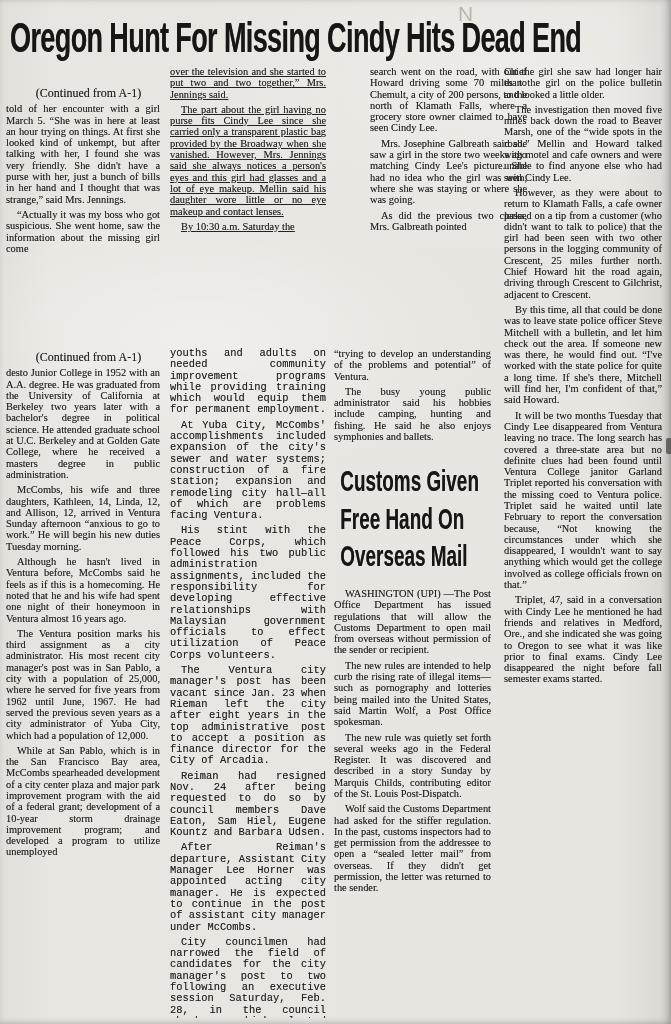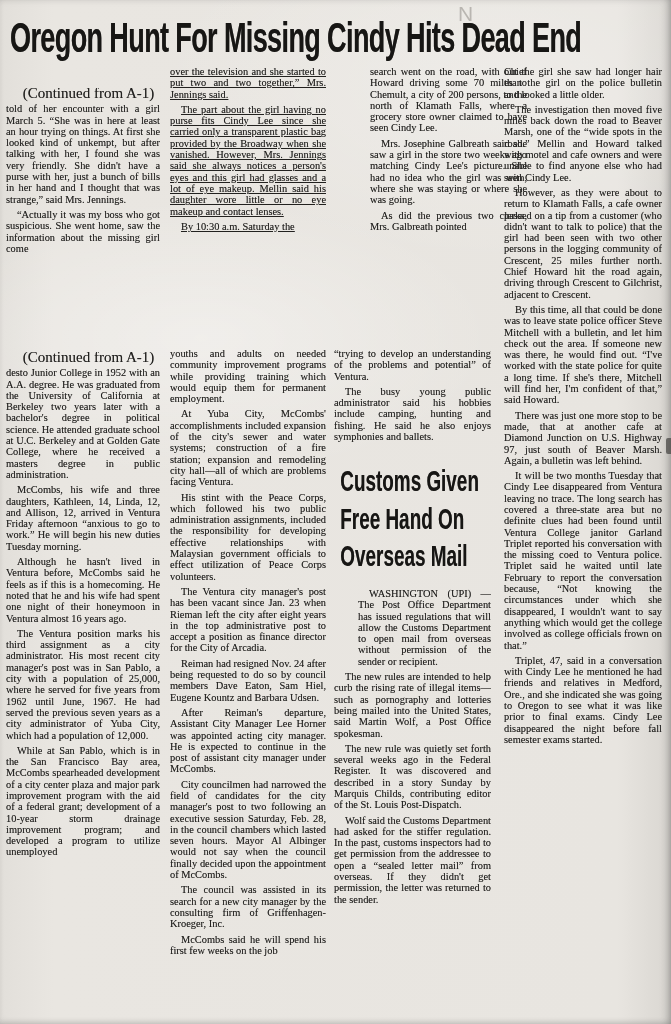--- a/index.html
+++ b/index.html
@@ -55,31 +55,31 @@
   .col{
     position:absolute;overflow:hidden;
     font-size:10.4px;line-height:11.3px;
     text-align:justify;
     color:#22211f;
     text-shadow:0 0 0.4px rgba(30,30,30,0.45);
   }
   .col p{margin:0 0 4px 0;text-indent:11px;}
   .col p.first{text-indent:0;}
   .col .plist{display:block;}
-  .col .plist.keep-indent p.first{text-indent:11px;margin-left:24px;}
+  .col .plist.keep-indent p.first{text-indent:11px;}
   .continued{
     text-align:center;text-indent:0;
-    margin:0 0 10px 0;font-size:15px;
+    margin:0 0 10px 0;font-size:12px;
   }
   #a1col1{left:6px;  top:88px; width:154px;height:224px;}
   #a1col2{left:170px;top:66px; width:156px;height:250px;text-decoration:underline;}
   #a1col3{left:334px;top:66px; width:157px;height:250px;margin-left:36px;}
   #a1col4{left:504px;top:66px; width:158px;height:952px;}
   #a2col1{left:6px;  top:352px;width:154px;height:666px;}
-  #a2col2{left:170px;top:348px;width:156px;height:670px;}
+  #a2col2{left:170px;top:348px;width:156px;height:670px;font-family:Liberation Mono, monospace;}
   #a2col3{left:334px;top:348px;width:157px;height:670px;}
   .edge-mark{
     position:absolute;right:0;top:438px;width:5px;height:16px;
     background:#4a4845;border-radius:2px 0 0 2px;opacity:0.75;
   }
 </style>
 </head>
 <body>
 
 <div class="page">
@@ -113,32 +113,31 @@
         <p>As did the previous two clerks, Mrs. Galbreath pointed</p>
       </div>
   </div>
 
   <div class="col" id="a1col4">
     <div class="plist">
         <p class="first">out the girl she saw had longer hair than the girl on the police bulletin and looked a little older.</p>
         <p>The investigation then moved five miles back down the road to Beaver Marsh, one of the “wide spots in the road.” Mellin and Howard talked with motel and cafe owners and were unable to find anyone else who had seen Cindy Lee.</p>
         <p>However, as they were about to return to Klamath Falls, a cafe owner passed on a tip from a customer (who didn't want to talk to police) that the girl had been seen with two other persons in the logging community of Crescent, 25 miles further north. Chief Howard hit the road again, driving through Crescent to Gilchrist, adjacent to Crescent.</p>
         <p>By this time, all that could be done was to leave state police officer Steve Mitchell with a bulletin, and let him check out the area. If someone new was there, he would find out. “I've worked with the state police for quite a long time. If she's there, Mitchell will find her, I'm confident of that,” said Howard.</p>
-        <p>There was just one more stop to be made, that at another cafe at Diamond Junction on U.S. Highway 97, just south of Beaver Marsh. Again, a bulletin was left behind.</p>
         <p>It will be two months Tuesday that Cindy Lee disappeared from Ventura leaving no trace. The long search has covered a three-state area but no definite clues had been found until Ventura College janitor Garland Triplet reported his conversation with the missing coed to Ventura police. Triplet said he waited until late February to report the conversation because, “Not knowing the circumstances under which she disappeared, I wouldn't want to say anything which would get the college involved as college officials frown on that.”</p>
         <p>Triplet, 47, said in a conversation with Cindy Lee he mentioned he had friends and relatives in Medford, Ore., and she indicated she was going to Oregon to see what it was like prior to final exams. Cindy Lee disappeared the night before fall semester exams started.</p>
       </div>
   </div>
 
 
   <div class="col" id="a2col1">
     <p class="continued">(Continued from A-1)</p>
     <div class="plist">
         <p class="first">desto Junior College in 1952 with an A.A. degree. He was graduated from the University of California at Berkeley two years later with a bachelor's degree in political science. He attended graduate school at U.C. Berkeley and at Golden Gate College, where he received a masters degree in public administration.</p>
-        <p>McCombs, his wife and three daughters, Kathleen, 14, Linda, 12, and Allison, 12, arrived in Ventura Friday afternoon “anxious to go to work.” He will begin his new duties Tuesday morning.</p>
+        <p>McCombs, his wife and three daughters, Kathleen, 14, Linda, 12, and Allison, 12, arrived in Ventura Sunday afternoon “anxious to go to work.” He will begin his new duties Tuesday morning.</p>
         <p>Although he hasn't lived in Ventura before, McCombs said he feels as if this is a homecoming. He noted that he and his wife had spent one night of their honeymoon in Ventura almost 16 years ago.</p>
         <p>The Ventura position marks his third assignment as a city administrator. His most recent city manager's post was in San Pablo, a city with a population of 25,000, where he served for five years from 1962 until June, 1967. He had served the previous seven years as a city administrator of Yuba City, which had a population of 12,000.</p>
         <p>While at San Pablo, which is in the San Francisco Bay area, McCombs spearheaded development of a city center plaza and major park improvement program with the aid of a federal grant; development of a 10-year storm drainage improvement program; and developed a program to utilize unemployed</p>
       </div>
   </div>
 
   <div class="col" id="a2col2">
     <div class="plist">
         <p class="first">youths and adults on needed community improvement programs while providing training which would equip them for permanent employment.</p>
         <p>At Yuba City, McCombs' accomplishments included expansion of the city's sewer and water systems; construction of a fire station; expansion and remodeling city hall—all of which are problems facing Ventura.</p>

